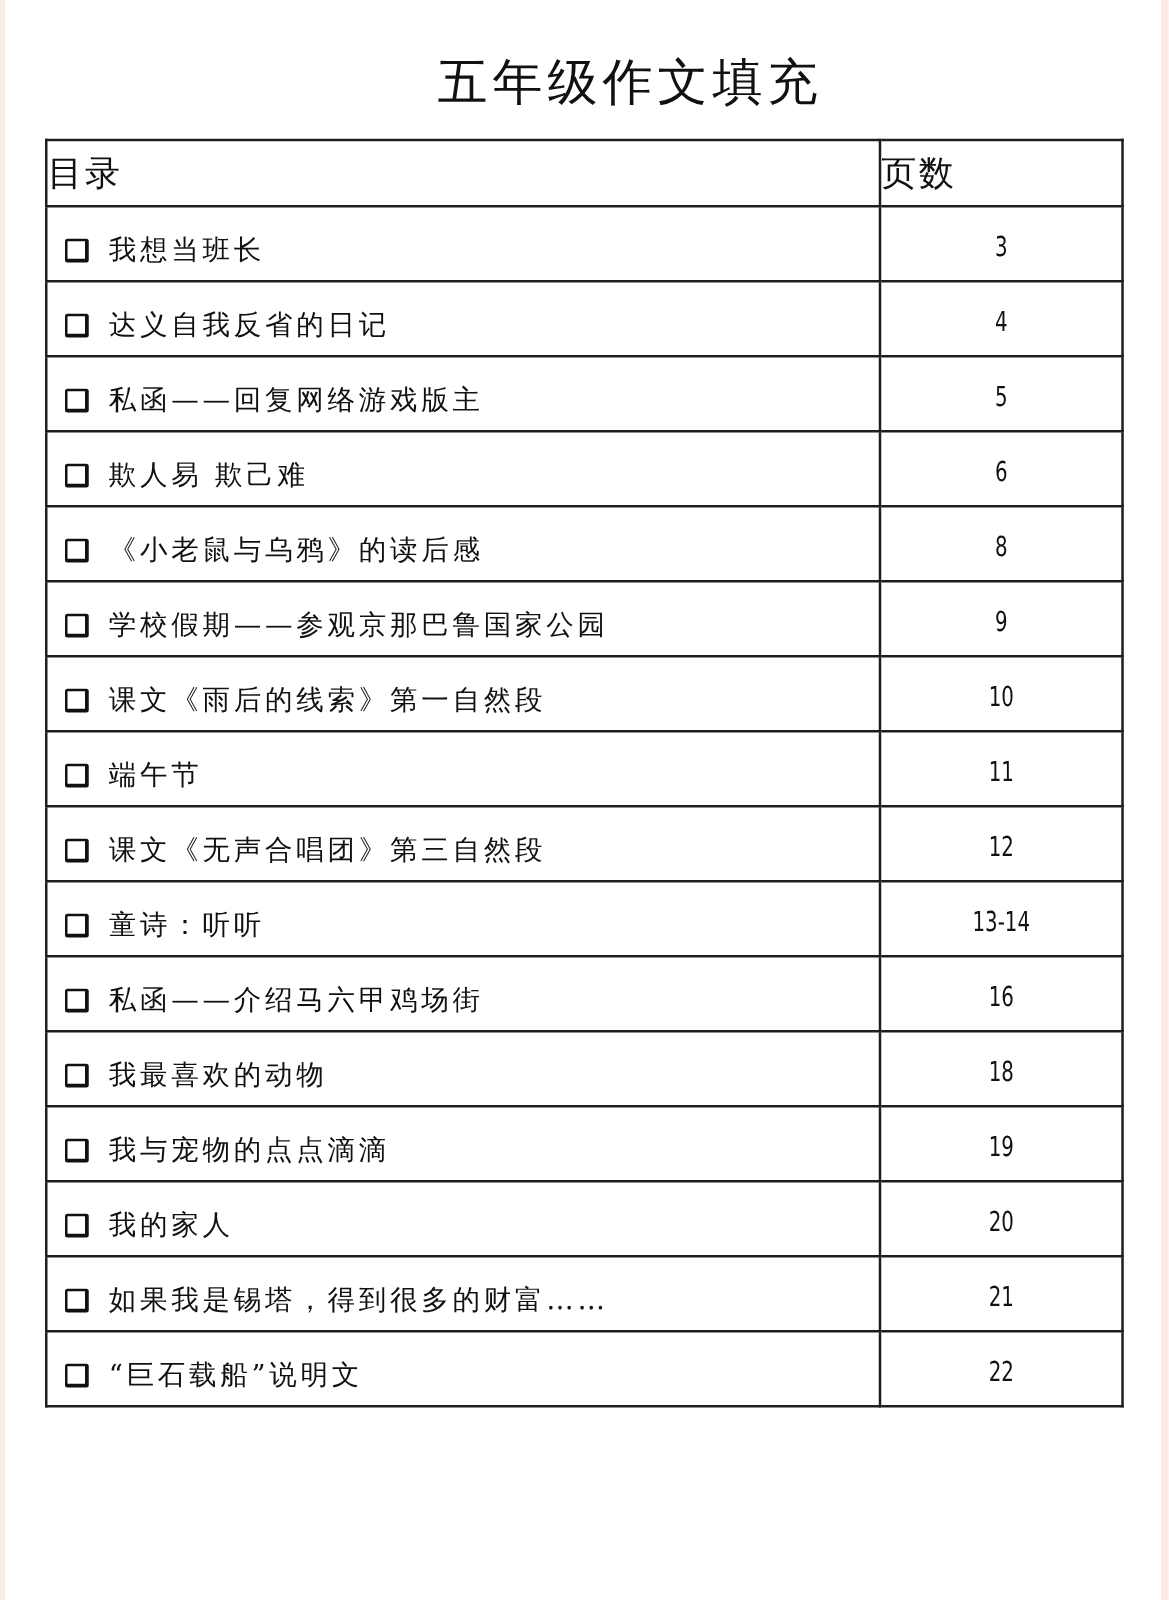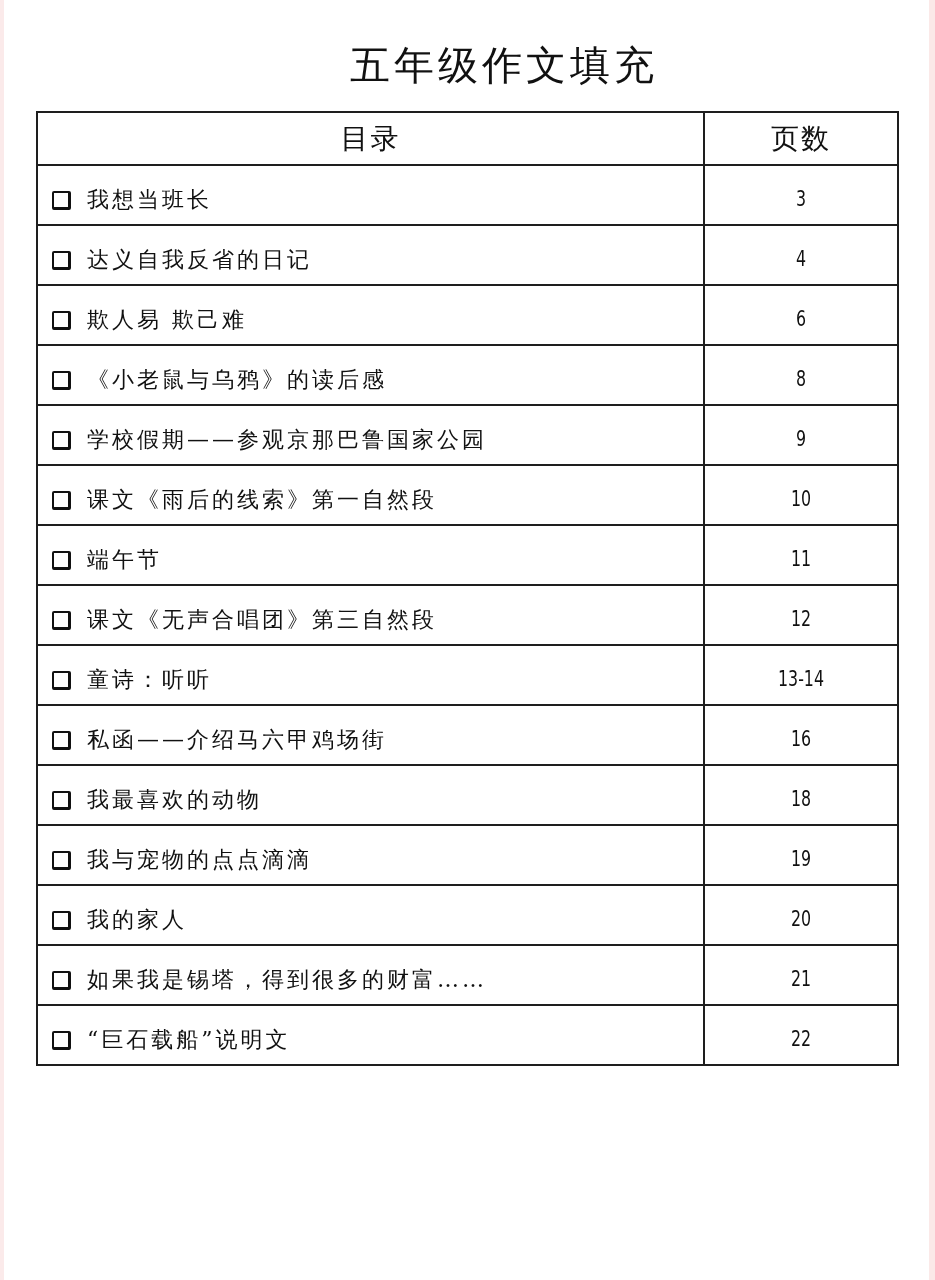--- a/index.html
+++ b/index.html
@@ -47,21 +47,21 @@
       table-layout: fixed;
     }
     table.toc th, table.toc td {
       border: 2px solid #1e1e1e;
       padding: 0;
     }
     table.toc th {
       height: 51px;
       font-weight: normal;
       font-size: 28px;
-      text-align: center;
+      text-align: left;
       letter-spacing: 2px;
     }
     table.toc th.col-title { width: 665px; }
     table.toc th.col-page { width: 192px; }
     table.toc td {
       height: 52px;
       vertical-align: middle;
     }
     .item {
       display: flex;
@@ -126,20 +126,29 @@
             <span class="checkbox"></span>
             <span>达义自我反省的日记</span>
           </div>
         </td>
         <td class="page-num">4</td>
       </tr>
       <tr>
         <td>
           <div class="item">
             <span class="checkbox"></span>
+            <span>私函——回复网络游戏版主</span>
+          </div>
+        </td>
+        <td class="page-num">5</td>
+      </tr>
+      <tr>
+        <td>
+          <div class="item">
+            <span class="checkbox"></span>
             <span>欺人易 欺己难</span>
           </div>
         </td>
         <td class="page-num">6</td>
       </tr>
       <tr>
         <td>
           <div class="item">
             <span class="checkbox"></span>
             <span>《小老鼠与乌鸦》的读后感</span>

